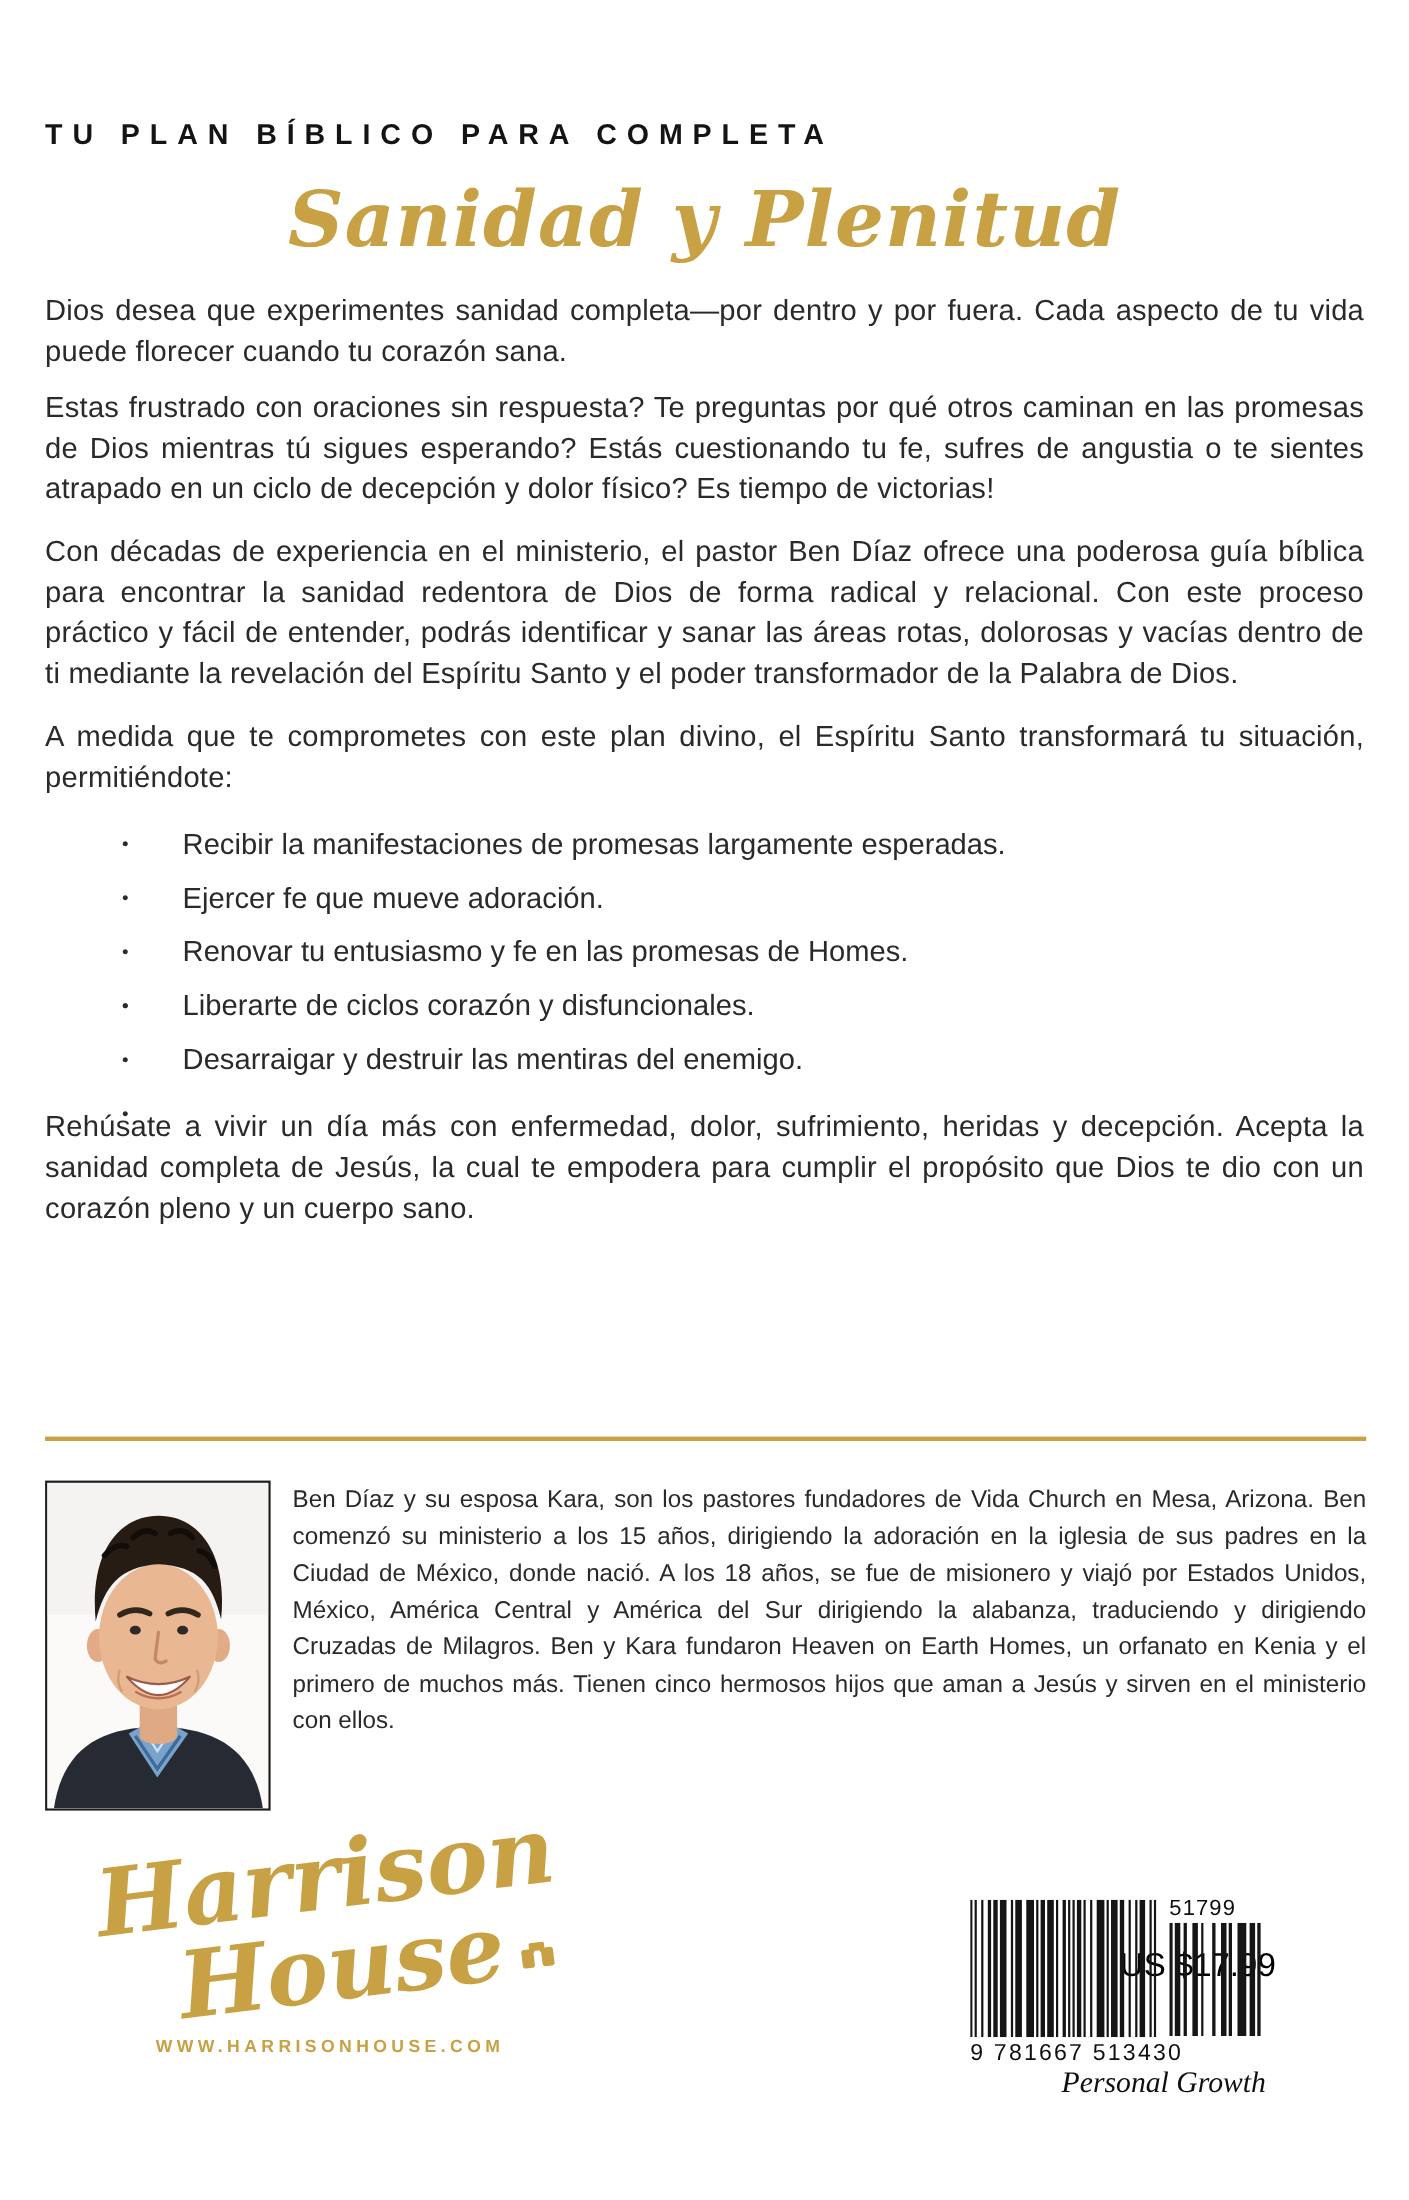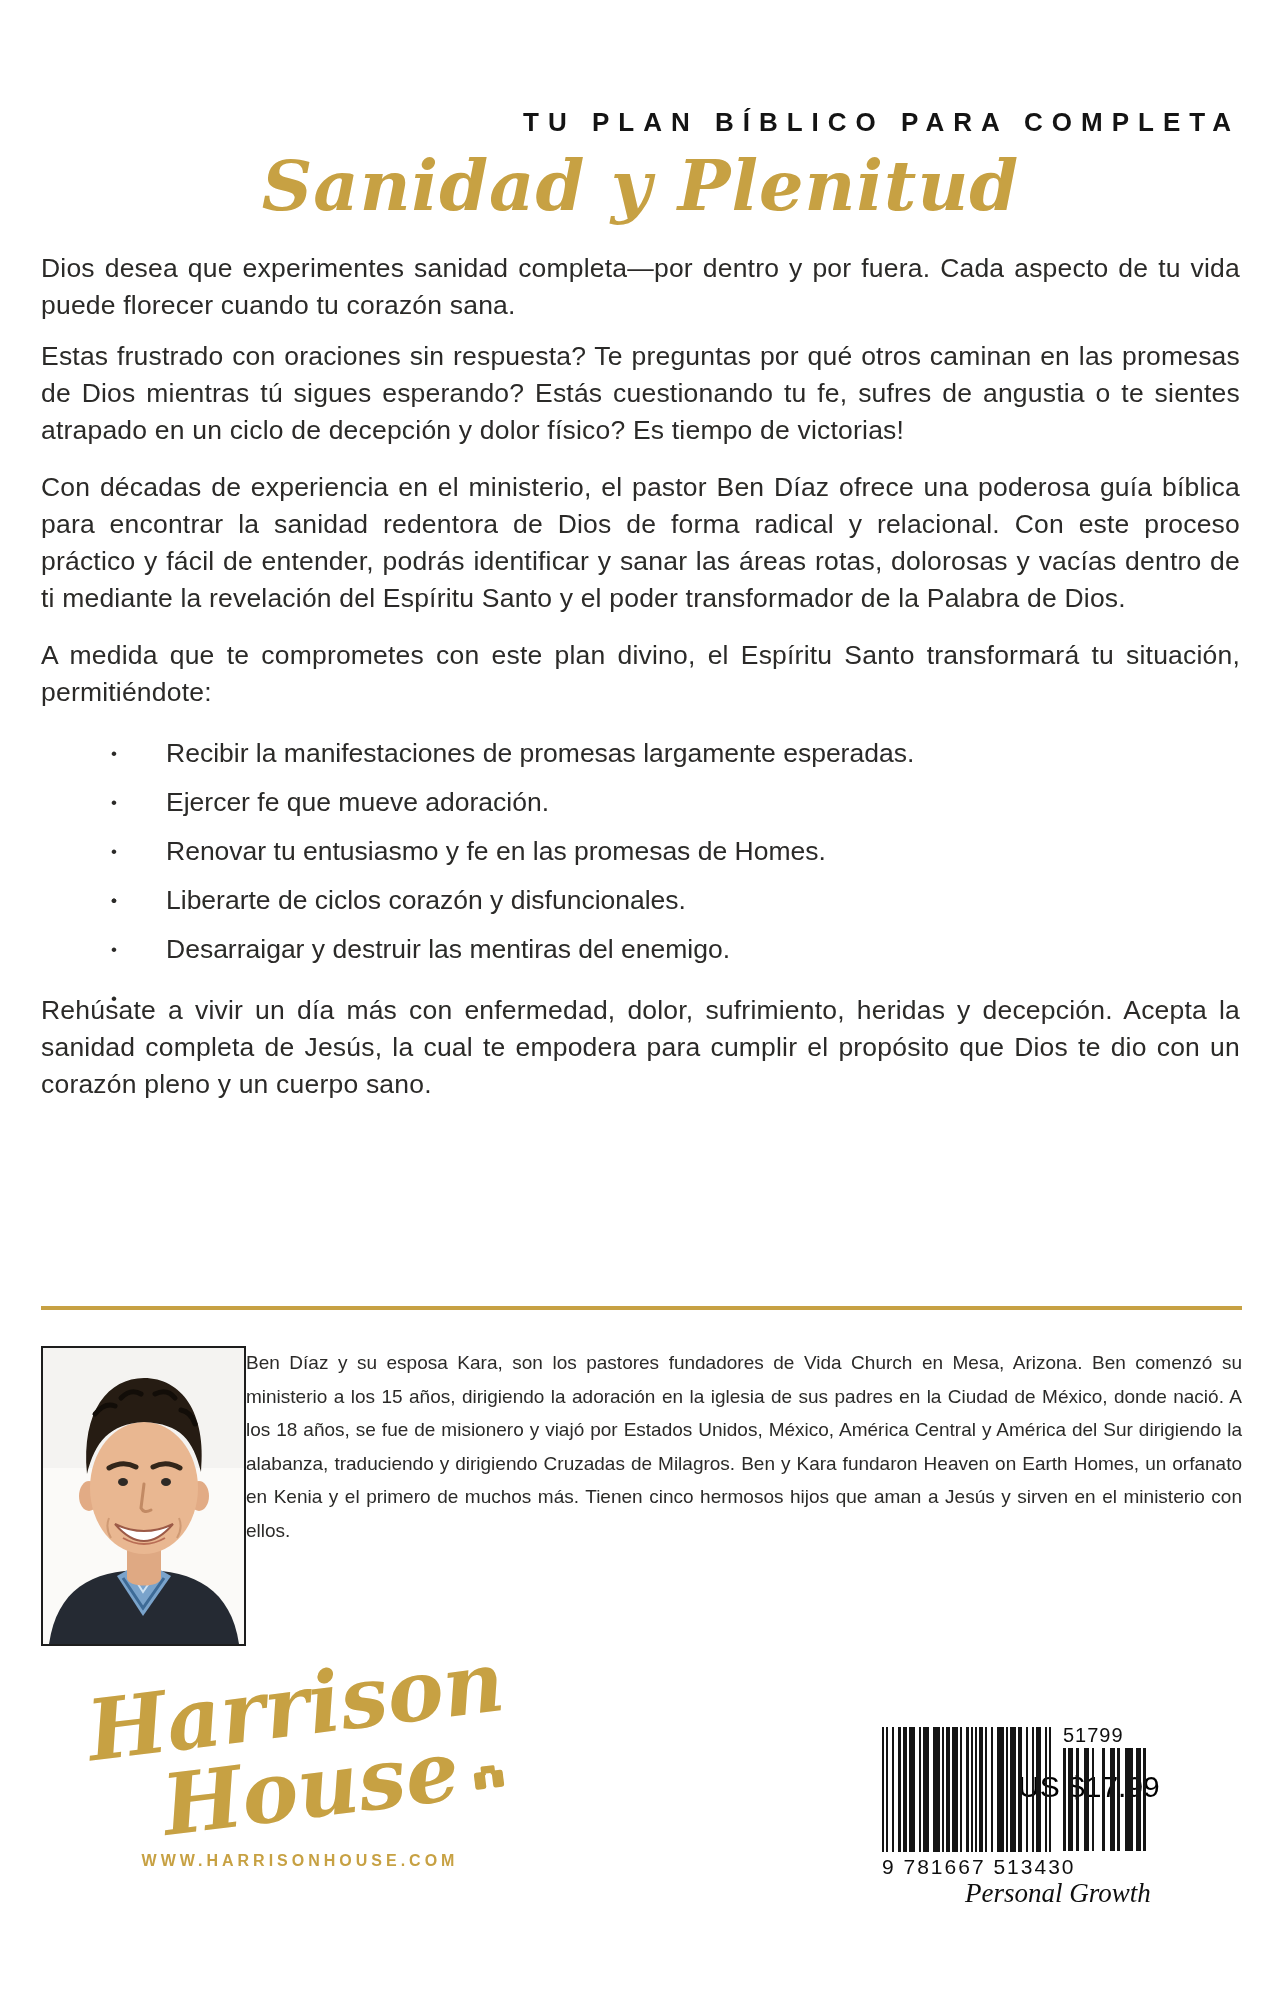--- a/index.html
+++ b/index.html
@@ -9,36 +9,36 @@
     margin:0 auto;
     background:#ffffff;
     font-family:"Liberation Sans", sans-serif;
     color:#2b2a28;
     overflow:hidden;
   }
   .content-col { padding:0 41px; }
 
   .kicker {
     padding-top:106px;
-    text-align:right;
+    text-align:left;
     font-size:26px;
     font-weight:800;
     letter-spacing:9px;
     color:#141414;
     line-height:32px;
   }
   .script-title {
     text-align:center;
     font-family:"DejaVu Serif", serif;
     font-style:italic;
     font-weight:bold;
     font-size:70px;
     line-height:88px;
     color:var(--gold, #c7a143);
-    margin-top:4px;
+    margin-top:18px;
     letter-spacing:1px;
   }
 
   .para {
     margin:20px 0 0 0;
     font-size:26.5px;
     line-height:37px;
     letter-spacing:0.2px;
     text-align:justify;
   }
@@ -77,22 +77,23 @@
     display:flex;
   }
   .photo {
     flex:0 0 auto;
     width:201px; height:296px;
     border:2px solid #1d1d1d;
     background:#fdfdfd;
     overflow:hidden;
   }
   .bio-text {
+    margin-left:20px;
     flex:1 1 auto;
-    font-size:19px;
+    font-size:22px;
     line-height:33.5px;
     text-align:justify;
   }
 
   .publisher {
     position:absolute;
     left:88px; top:1662px;
     width:424px;
     text-align:center;
     color:var(--gold, #c7a143);

